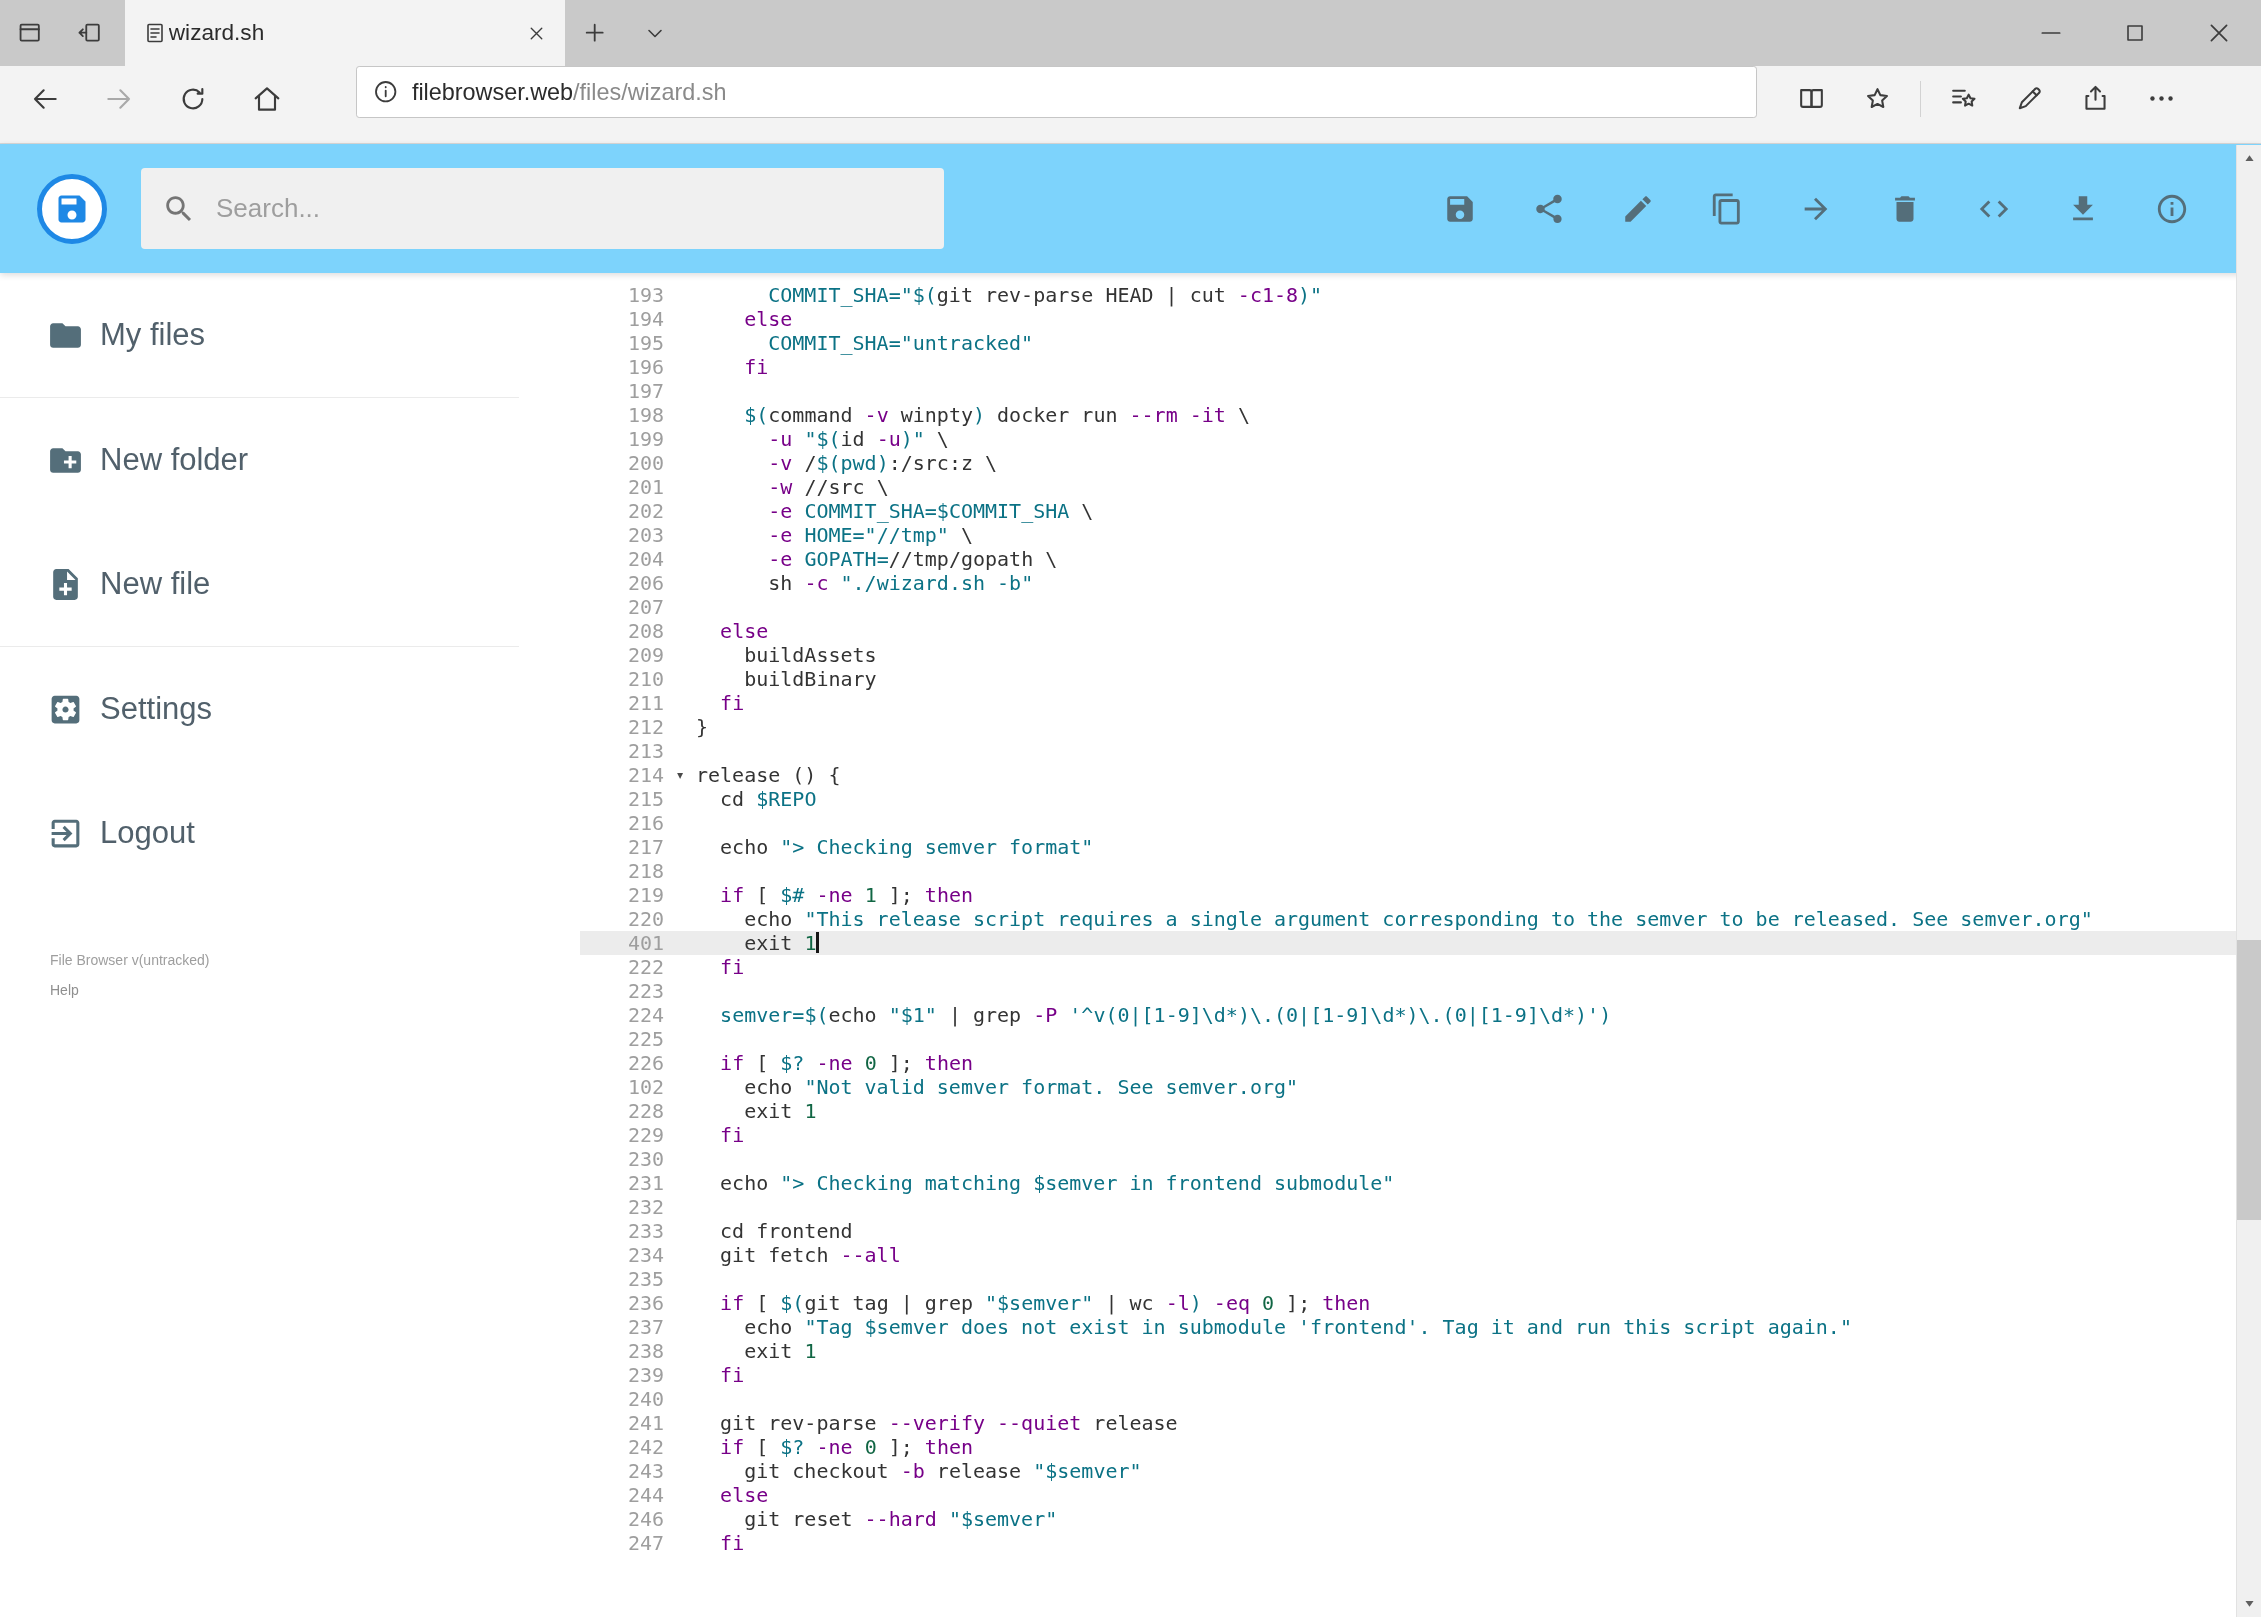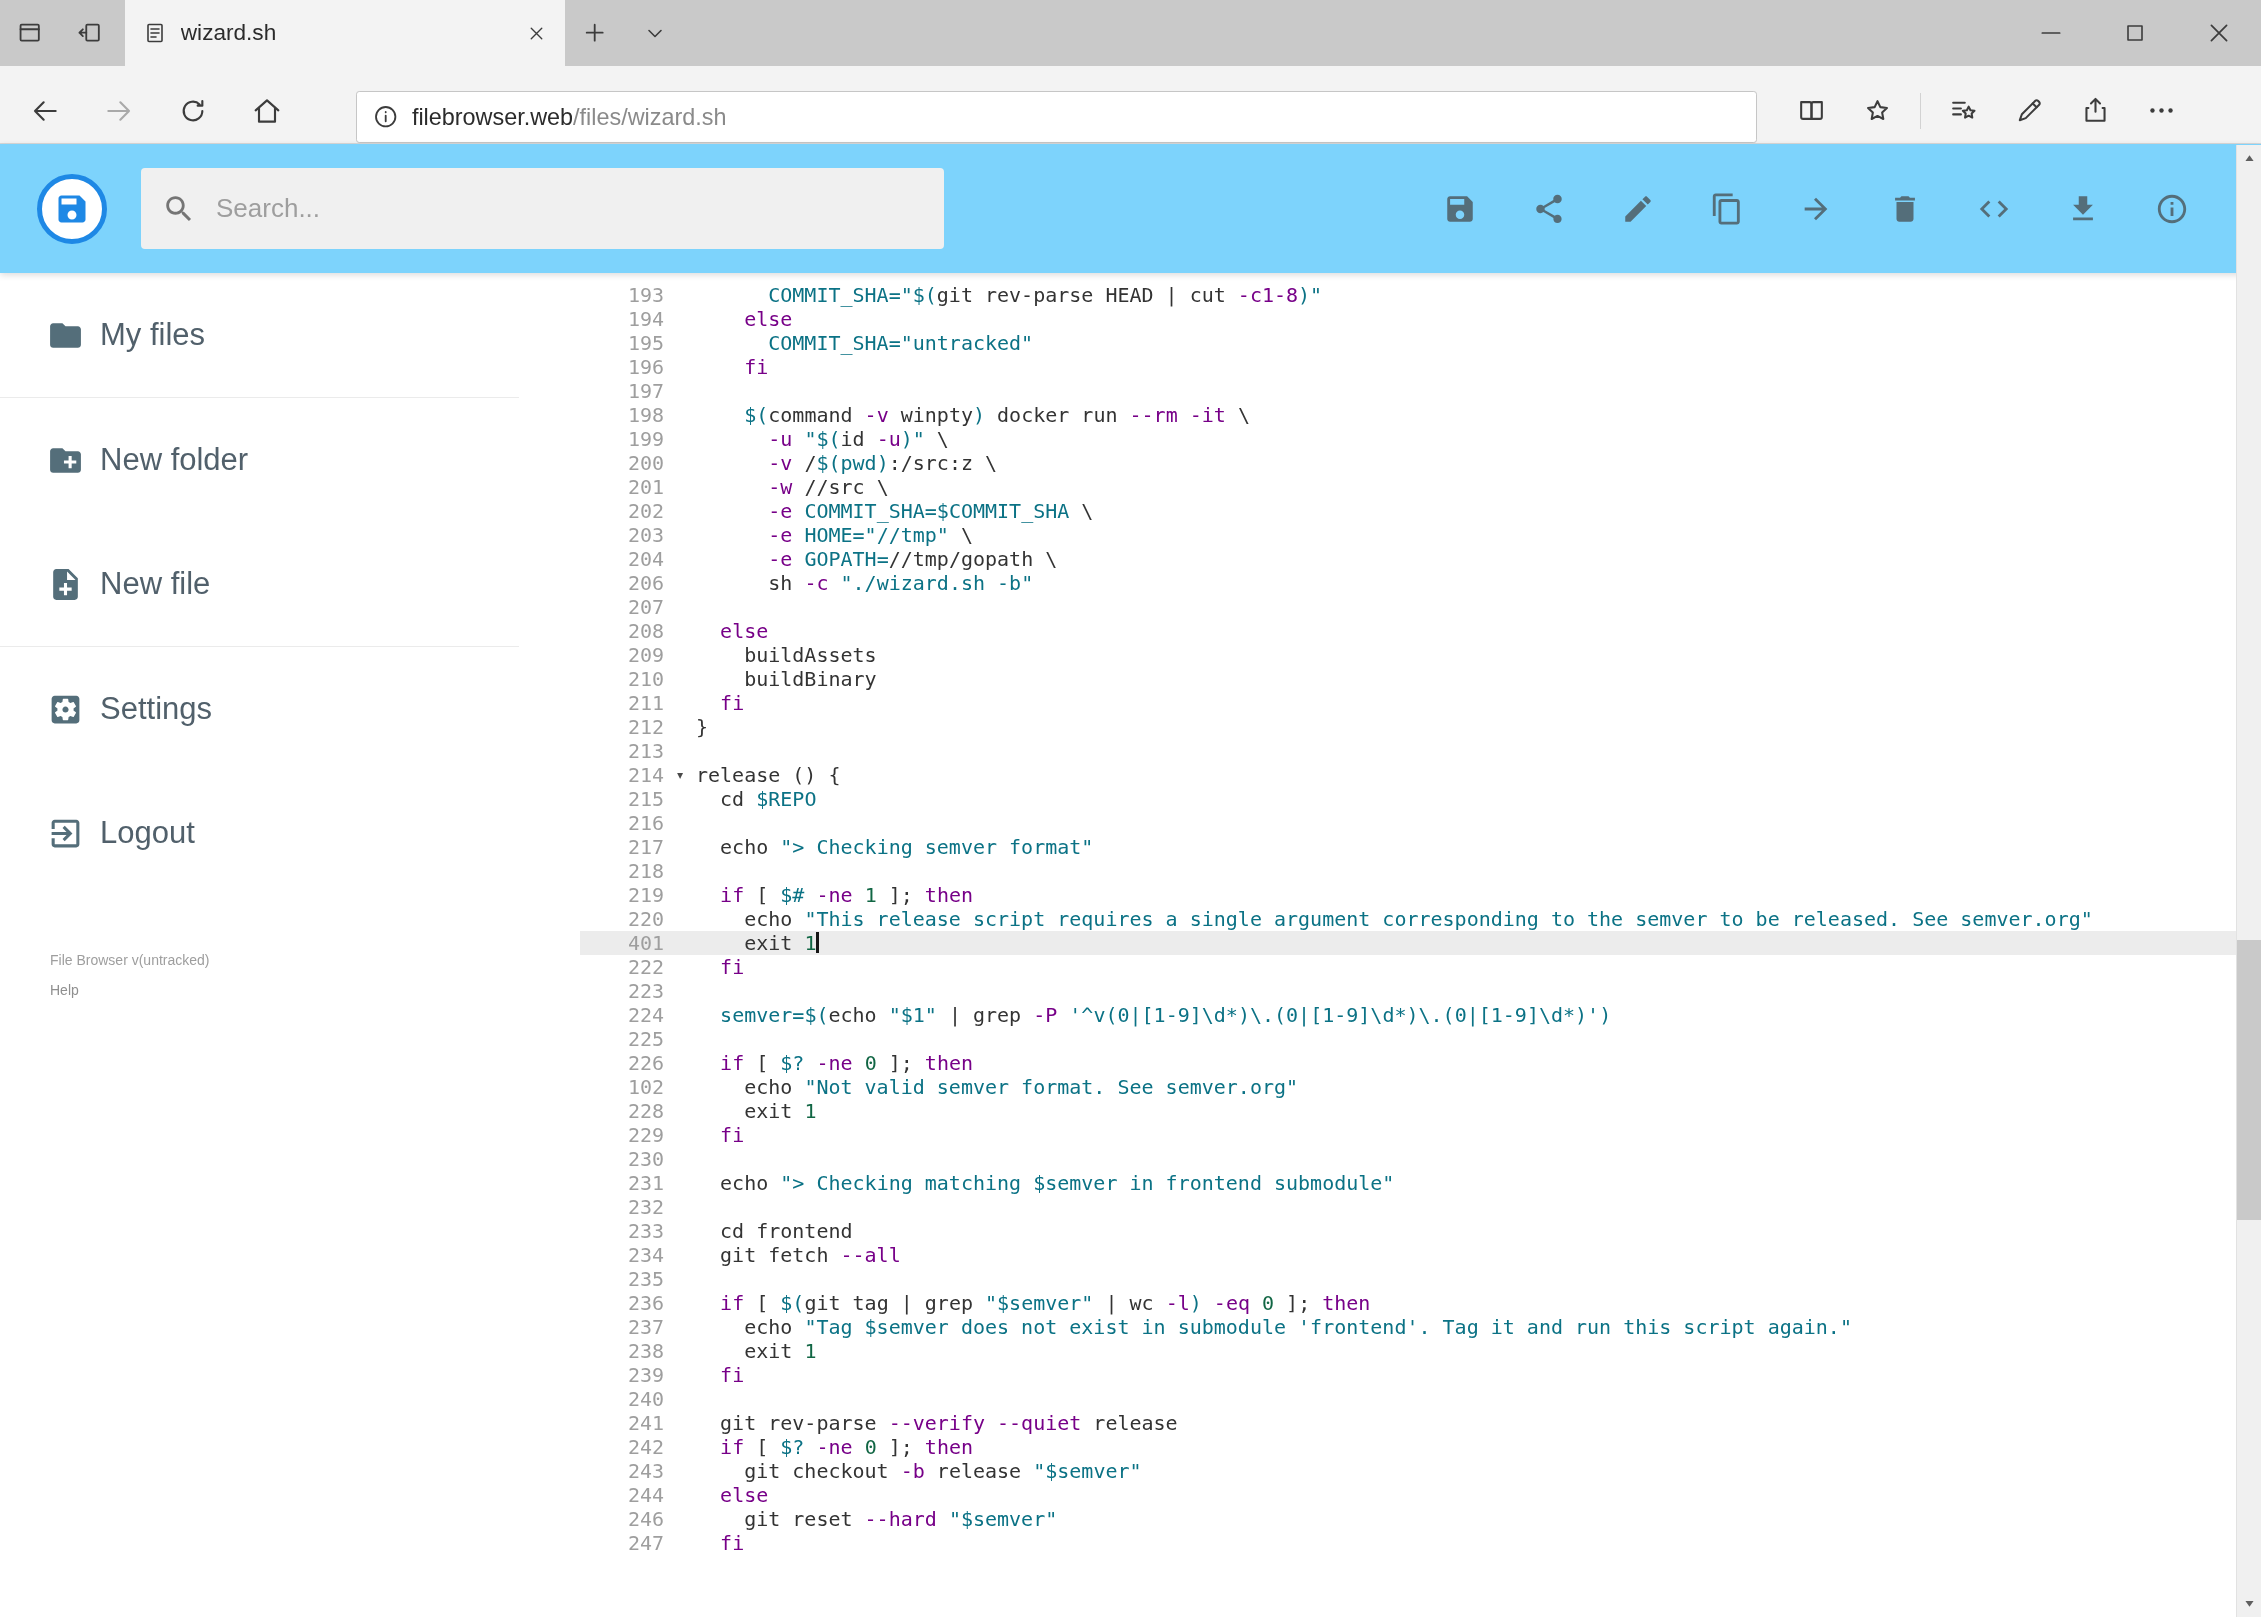--- a/index.html
+++ b/index.html
@@ -7,27 +7,27 @@
           font-family:"Liberation Sans","DejaVu Sans",sans-serif;-webkit-font-smoothing:antialiased;}
 
   
   .stk{stroke:#3c3c3c;fill:none;stroke-width:1.6;stroke-linecap:round;stroke-linejoin:round;display:block;}
   .stk-dis{stroke:#a9a9a9;fill:none;stroke-width:1.6;stroke-linecap:round;stroke-linejoin:round;display:block;}
   .fil{display:block;}
 
   
   .tabbar{height:66px;background:#c9c9c9;display:flex;align-items:stretch;}
   .tb-btn{width:60px;display:flex;align-items:center;justify-content:center;}
-  .tab{width:404px;margin-left:4.8px;background:#f3f3f3;display:flex;align-items:center;padding:0 18px;gap:14px;}
+  .tab{width:404px;margin-left:4.8px;background:#f3f3f3;display:flex;align-items:center;padding:0 18px;gap:2px;}
   .tab-title{font-size:22.6px;color:#2b2b2b;flex:1;white-space:nowrap;overflow:hidden;}
   .win-controls{margin-left:auto;display:flex;}
   .win-btn{width:84px;display:flex;align-items:center;justify-content:center;}
 
   
-  .navbar{height:78px;background:#f3f3f3;border-bottom:0.8px solid #d8d8d8;display:flex;align-items:flex-end;
+  .navbar{height:78px;background:#f3f3f3;border-bottom:0.8px solid #d8d8d8;display:flex;align-items:flex-start;
           padding:0 17px 0 8px;box-sizing:border-box;}
   .nav-btn{width:74px;height:65px;display:flex;align-items:center;justify-content:center;flex:none;}
   .addressbar{width:1401px;height:52px;background:#ffffff;border:0.8px solid #c6c6c6;border-radius:3.2px;
               display:flex;align-items:center;margin-left:52px;padding:0 14.5px;box-sizing:border-box;flex:none;}
   .url{font-size:23.4px;margin-left:13px;white-space:nowrap;}
   .url .host{color:#2b2b2b;}
   .url .path{color:#8a8a8a;}
   .nav-right{display:flex;align-items:center;margin-left:21px;}
   .nav-right .nav-btn{width:66px;}
   .nav-sep{width:0.8px;height:36px;background:#d2d2d2;margin:0 9.7px;}

